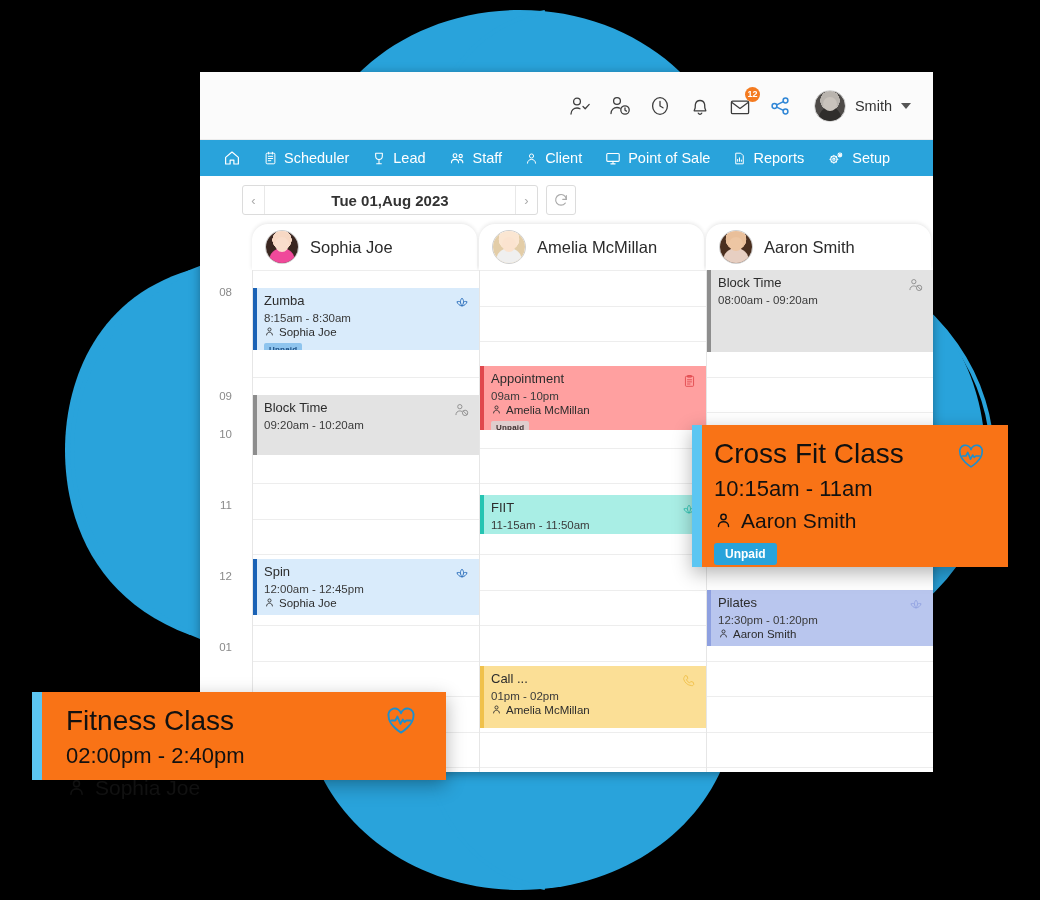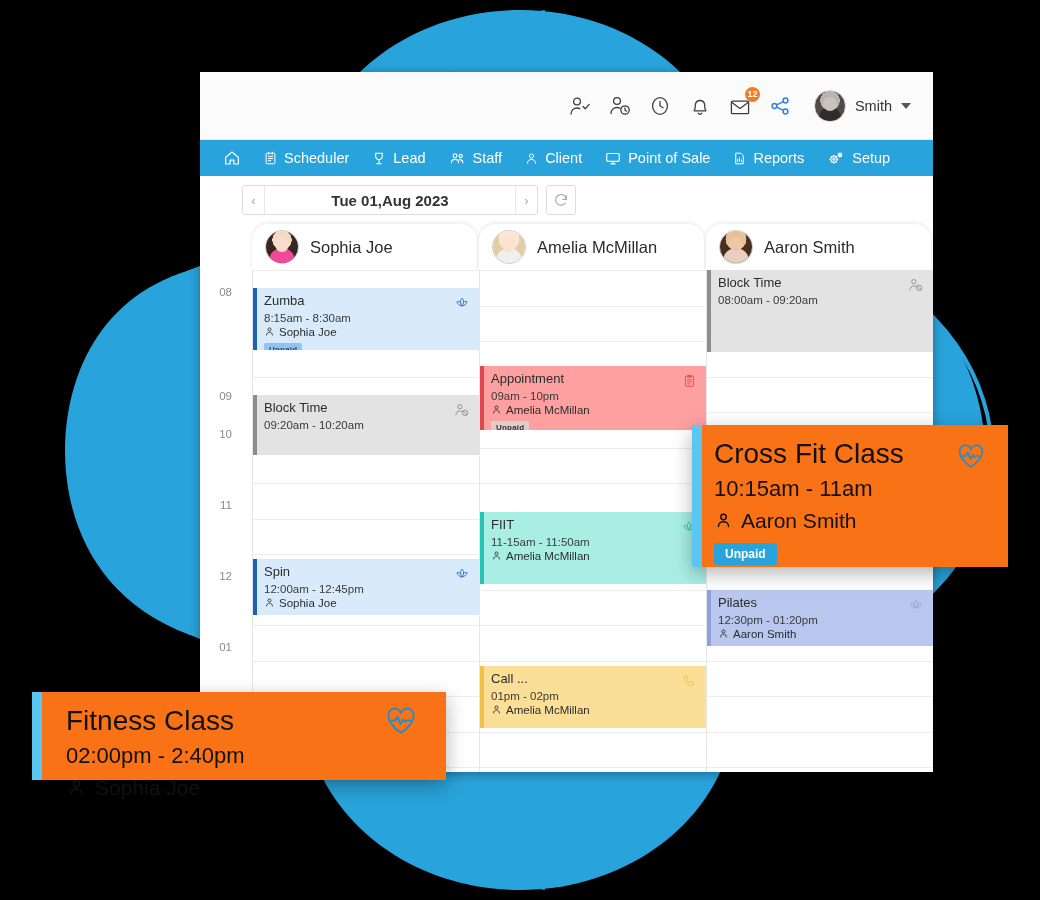--- a/index.html
+++ b/index.html
@@ -411,21 +411,21 @@
                   <path d="M8.8 10h6.4M8.8 13.4h6.4M8.8 16.8h4" stroke-linecap="round"></path>
     </svg></span>
               <div class="pad"><div class="ttl">Appointment</div><div class="tm">09am - 10pm</div><div class="who">
                   <svg width="11" height="11" viewBox="0 0 24 24" fill="none" stroke="#2c2c2c" stroke-width="1.9">
     <circle cx="12" cy="7.6" r="3.4"></circle>
                     <path d="M5.6 19.6c0-3.6 2.8-6 6.4-6s6.4 2.4 6.4 6" stroke-linecap="round"></path>
                   </svg>
                   <span>Amelia McMillan</span>
                 </div><span class="unpaid" style="background:#dfcdcd;color:#3d3030">Unpaid</span></div>
             </div>
-            <div class="ev" style="top: 225px; height: 72px; background: rgb(169, 238, 229); margin-top: 17px;">
+            <div class="ev" style="top: 225px; height: 39px; background: rgb(169, 238, 229);">
               <span class="lbar" style="background: rgb(37, 196, 178);"></span>
               <span class="evicon"><svg width="16" height="15" viewBox="0 0 24 22" fill="none" stroke="#25c4b2" stroke-width="1.3" stroke-linejoin="round">
       <path d="M12 4.5c2.2 2 2.6 4.6 2.1 7.2-.6 2.7-2.1 4.6-2.1 4.6s-1.5-1.9-2.1-4.6C9.4 9.1 9.8 6.5 12 4.5z"></path>
       <path d="M9.7 10.3c-1.9-1.2-3.9-1-5.3-.4 1.1 3.3 4 5.8 7.6 6.4M14.3 10.3c1.9-1.2 3.9-1 5.3-.4-1.1 3.3-4 5.8-7.6 6.4"></path>
     </svg></span>
               <div class="pad">
                 <div class="ttl">FIIT</div>
                 <div class="tm">11-15am - 11:50am</div>
                 <div class="who">
                   <svg width="11" height="11" viewBox="0 0 24 24" fill="none" stroke="#2c2c2c" stroke-width="1.9">

